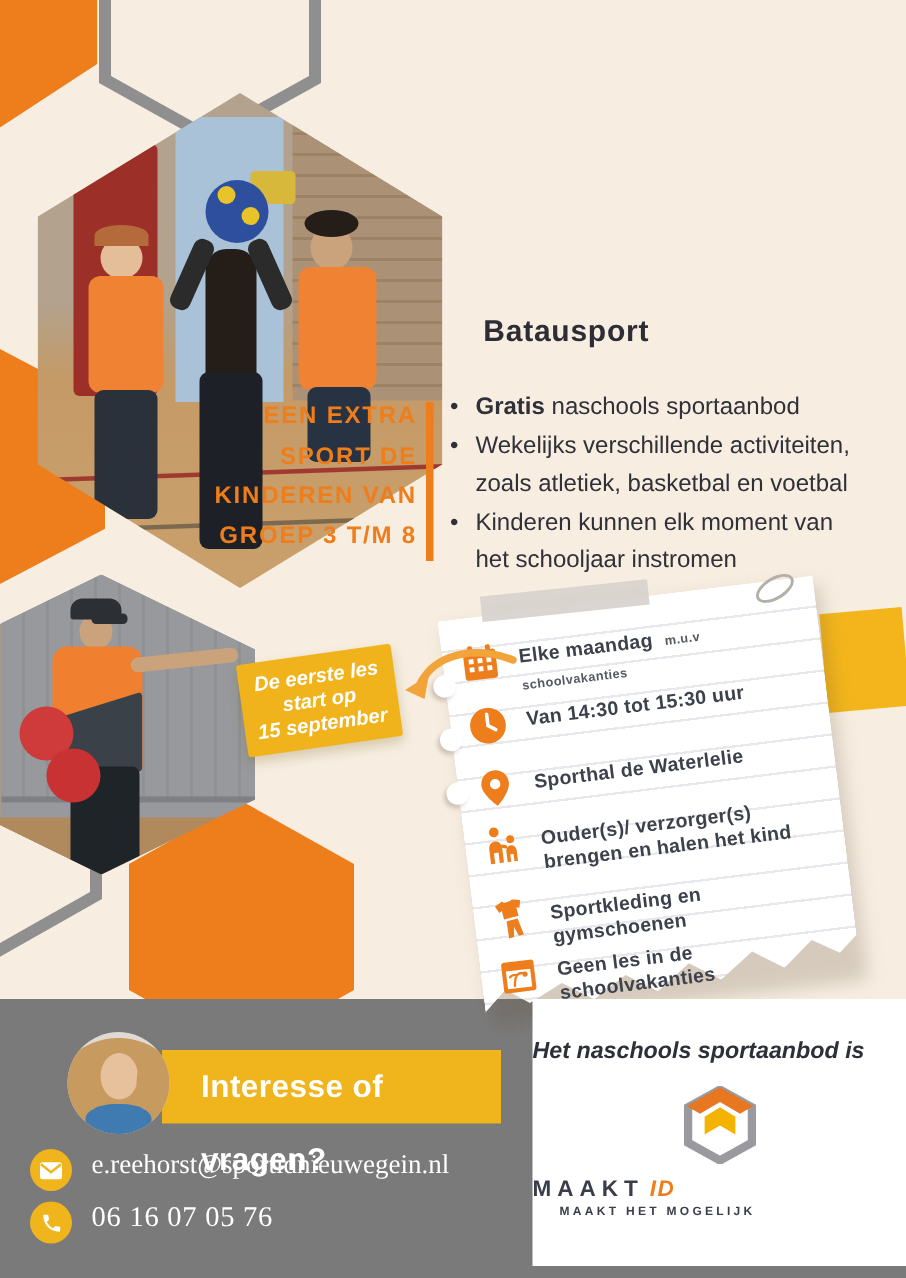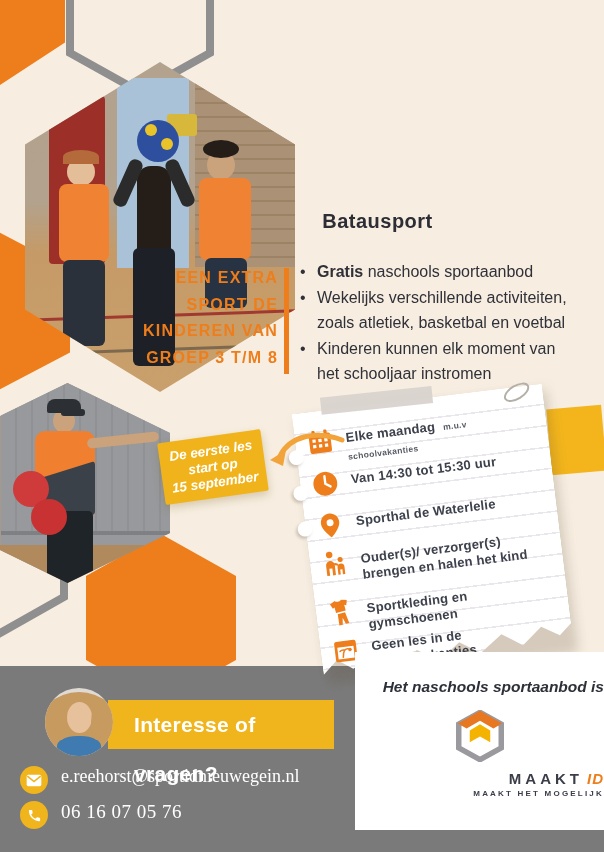--- a/index.html
+++ b/index.html
@@ -61,21 +61,21 @@
   
   .footer{left:0;top:666px;width:604px;height:186px;background:#7a7a7a;z-index:10;}
   .banner{left:108px;top:700px;width:226px;height:49px;background:#f0b41c;z-index:13;color:#fff;font-size:21px;font-weight:600;line-height:49px;padding-left:26px;box-sizing:border-box;letter-spacing:.3px;}
   .avatar{left:45px;top:688px;width:68px;height:68px;border-radius:50%;overflow:hidden;background:#dfdad4;z-index:14;}
   .contact-row{z-index:13;display:flex;align-items:flex-start;color:#fff;font-family:Liberation Serif, serif;}
   .c-ic{width:28px;height:28px;border-radius:50%;background:#f0b41c;display:flex;align-items:center;justify-content:center;margin-right:13px;flex:0 0 28px;}
   .email-row{left:20px;top:766px;font-size:18px;}
   .phone-row{left:20px;top:801px;font-size:19px;letter-spacing:.5px;}
 
   
-  .card{left:355px;top:652px;width:249px;height:178px;background:#ffffff;z-index:12;text-align:right;box-sizing:border-box;padding-top:24px;}
+  .card{left:355px;top:666px;width:249px;height:178px;background:#ffffff;z-index:12;text-align:left;box-sizing:border-box;padding-top:24px;}
   .card .line{font-style:italic;font-weight:700;color:#2e3039;font-size:15.5px;line-height:22px;}
   .logo-svg{display:block;margin:12px auto 0;width:48px;height:52px;}
   .brand{margin-top:8px;font-size:15px;}
   .brand .sport{letter-spacing:4px;font-weight:700;color:#3b3d49;}
   .brand .id{font-style:italic;font-weight:900;color:#ee7d1b;letter-spacing:1px;margin-left:4px;}
   .tagline{margin-top:2px;font-size:8px;letter-spacing:2.2px;font-weight:700;color:#3b3d49;margin-left:18px;}
 </style>
 </head>
 <body>
 

